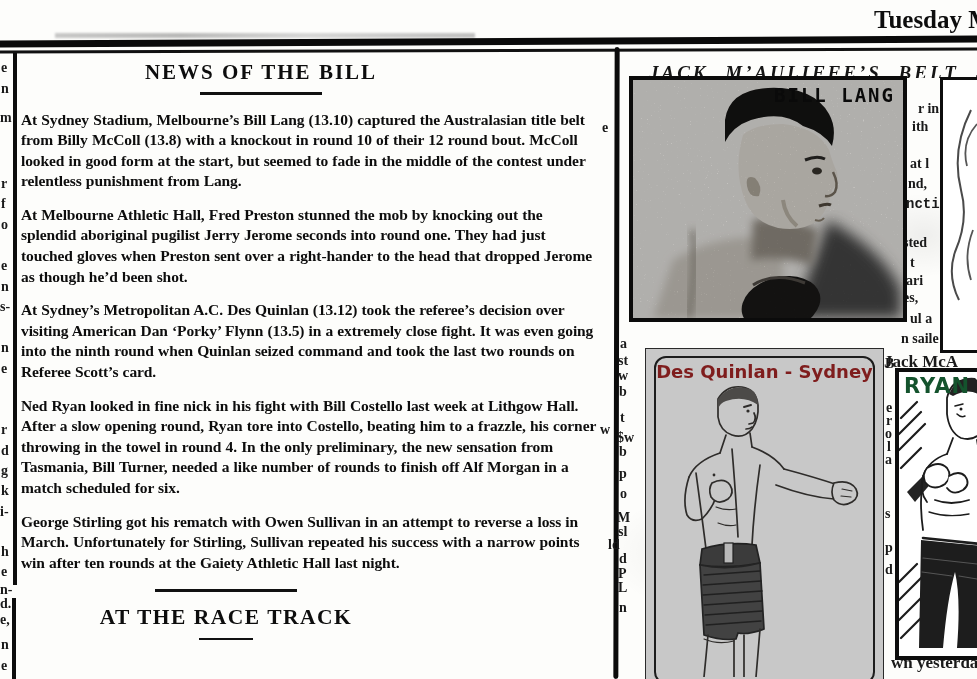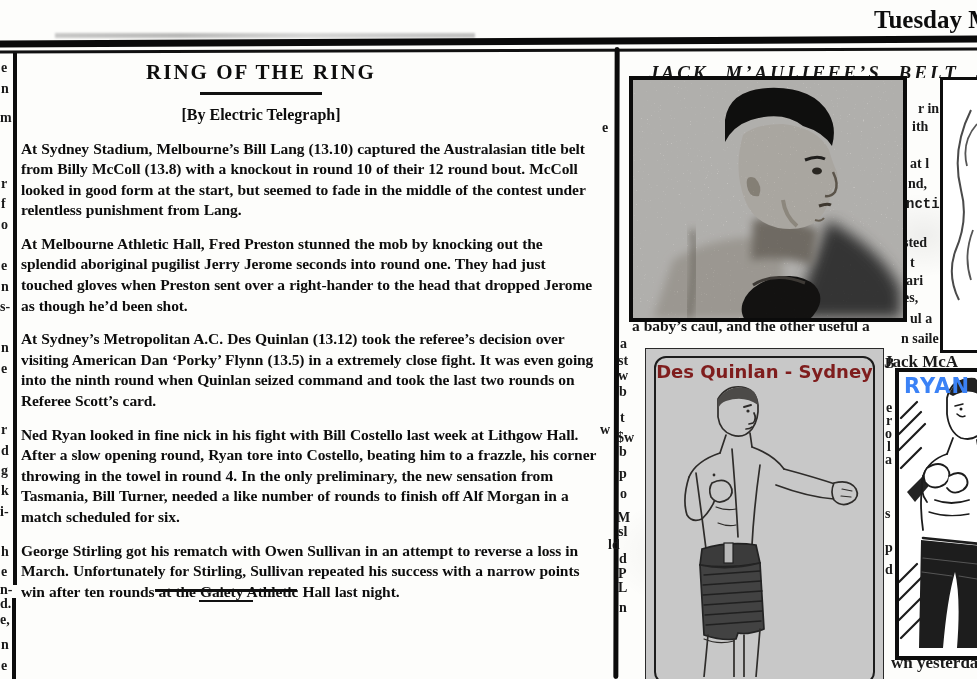--- a/index.html
+++ b/index.html
@@ -54,21 +54,21 @@
         border:3px solid #0d0d0d;border-right:none;z-index:1;}
   .quinlan-card{position:absolute;left:645px;top:348px;width:237px;height:331px;background:#c8c8c8;
         border:1.5px solid #2a2a2a;z-index:2;}
   .quinlan-inner{position:absolute;left:8px;top:7px;right:8px;bottom:-4px;border:2px solid #1c1c1c;border-radius:12px;}
   .quinlan-label{position:absolute;left:0;top:12px;width:100%;text-align:center;z-index:3;
         font-family:"DejaVu Sans",sans-serif;font-weight:700;font-size:18px;color:#7f1d1d;}
   .quinlan-art{position:absolute;left:10px;top:28px;z-index:2;}
   .ryan-frame{position:absolute;left:895px;top:368px;width:90px;height:284px;background:#fff;
         border:4px solid #0d0d0d;z-index:2;overflow:hidden;}
   .ryan-label{position:absolute;left:5px;top:2px;z-index:3;
-        font-family:"DejaVu Sans",sans-serif;font-weight:700;font-size:21px;letter-spacing:1px;color:#3b82f6;}
+        font-family:"DejaVu Sans",sans-serif;font-weight:700;font-size:21px;letter-spacing:1px;color:#14532d;}
   
   .frag-layer{position:absolute;inset:0;z-index:1;pointer-events:none;}
   .frag-layer span{position:absolute;font-family:"Liberation Serif",serif;font-weight:700;
         font-size:14px;color:#1a1a1a;white-space:pre;}
 </style>
 </head>
 <body>
 
 <div class="page">
 
@@ -76,43 +76,44 @@
   <div class="rule-smudge"></div>
   <div class="rule-thick"></div>
   <div class="rule-thin"></div>
 
   <div class="vrule-left"></div>
   <div class="vrule-left2"></div>
   <div class="vrule-mid"></div>
 
   <div class="main-col">
     <div class="head-wrap">
-      <div class="ring-title">RING OF THE RING</div>
+      <div class="ring-title">NEWS OF THE BILL</div>
       <div class="ring-underline"></div>
-      <div class="byline">[By Electric Telegraph]</div>
     </div>
     <div class="paras">
         <p>At Sydney Stadium, Melbourne’s Bill Lang (13.10) captured the Australasian title belt from Billy McColl (13.8) with a knockout in round 10 of their 12 round bout. McColl looked in good form at the start, but seemed to fade in the middle of the contest under relentless punishment from Lang.</p>
         <p>At Melbourne Athletic Hall, Fred Preston stunned the mob by knocking out the splendid aboriginal pugilist Jerry Jerome seconds into round one. They had just touched gloves when Preston sent over a right-hander to the head that dropped Jerome as though he’d been shot.</p>
         <p>At Sydney’s Metropolitan A.C. Des Quinlan (13.12) took the referee’s decision over visiting American Dan ‘Porky’ Flynn (13.5) in a extremely close fight. It was even going into the ninth round when Quinlan seized command and took the last two rounds on Referee Scott’s card.</p>
         <p>Ned Ryan looked in fine nick in his fight with Bill Costello last week at Lithgow Hall. After a slow opening round, Ryan tore into Costello, beating him to a frazzle, his corner throwing in the towel in round 4. In the only preliminary, the new sensation from Tasmania, Bill Turner, needed a like number of rounds to finish off Alf Morgan in a match scheduled for six.</p>
         <p>George Stirling got his rematch with Owen Sullivan in an attempt to reverse a loss in March. Unfortunately for Stirling, Sullivan repeated his success with a narrow points win after ten rounds at the Gaiety Athletic Hall last night.</p>
       </div>
   </div>
 
   <div class="race-sec">
     <div class="race-rule-top"></div>
+    <div class="race-title">AT THE RACE TRACK</div>
     <div class="race-underline"></div>
   </div>
 
   <div class="right-noise"></div>
 
   <div class="ring-headline">JACK M’AULIFFE’S BELT SO</div>
 
   <div class="photo-frame">
+    <div class="photo-label">BILL LANG</div>
     <svg width="270" height="238" viewBox="0 0 270 238">
       <defs>
         <filter id="grain">
             <feTurbulence type="fractalNoise" baseFrequency="0.7" numOctaves="2" result="n"></feTurbulence>
           <feColorMatrix in="n" type="matrix" values="0 0 0 0 0  0 0 0 0 0  0 0 0 0 0  0.9 0.9 0.9 0 0"></feColorMatrix>
           <feComposite operator="in" in2="SourceGraphic"></feComposite>
           </filter>
         <filter id="soft">
             <feGaussianBlur stdDeviation="4"></feGaussianBlur>
           </filter>
@@ -141,21 +142,20 @@
       <path d="M182,140 q6,2 9,-2" stroke="#8d8272" stroke-width="2" fill="none"></path>
       <path d="M150,120 q2,16 14,26" stroke="#c4bcae" stroke-width="4" fill="none"></path>
 
       <ellipse cx="148" cy="224" rx="40" ry="27" fill="#1b1a19" transform="rotate(-14 148 224)"></ellipse>
       <path d="M120,205 q22,-14 52,-2" stroke="#55504a" stroke-width="3" fill="none"></path>
 
       <rect width="270" height="238" fill="#fff" filter="url(#grain)" opacity="0.28"></rect>
     </svg>
   </div>
 
-  <div class="caption-line">a baby’s caul, and the other useful a</div>
 
   <div class="edge-frame">
     <svg width="37" height="264" viewBox="0 0 37 264">
       <path d="M28,30 Q8,70 18,110 Q26,140 12,172 Q4,196 16,220" stroke="#4a4a4a" stroke-width="2" fill="none"></path>
       <path d="M34,44 Q18,62 24,86" stroke="#555" stroke-width="1.8" fill="none"></path>
       <path d="M30,150 Q20,176 28,200" stroke="#555" stroke-width="1.8" fill="none"></path>
     </svg>
   </div>
 
   <div class="quinlan-card">

